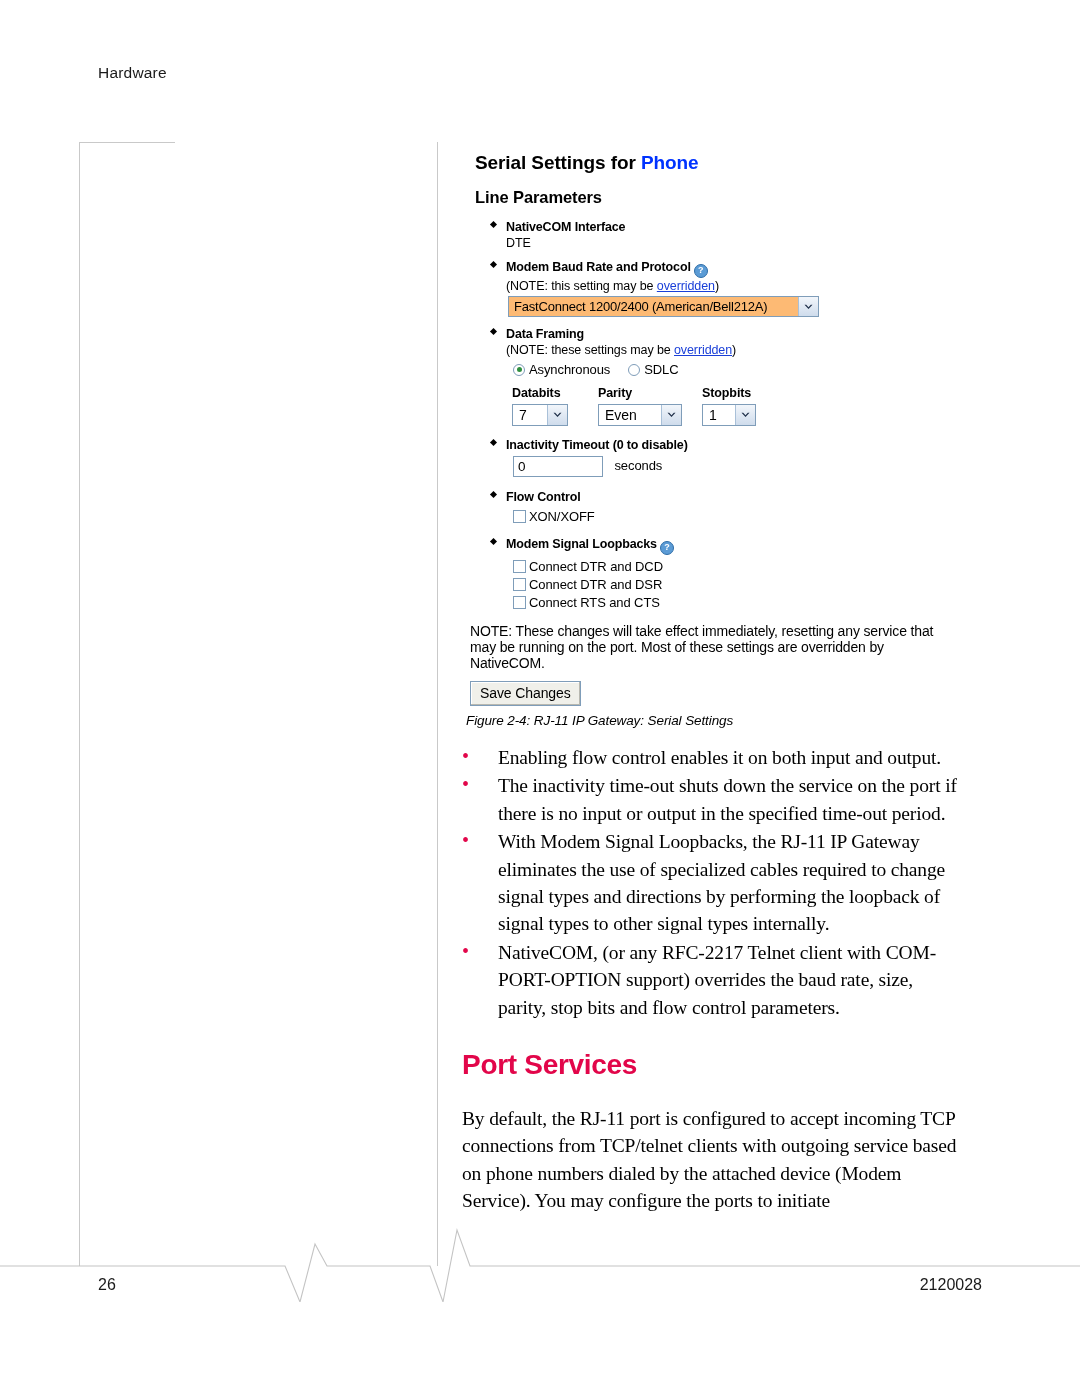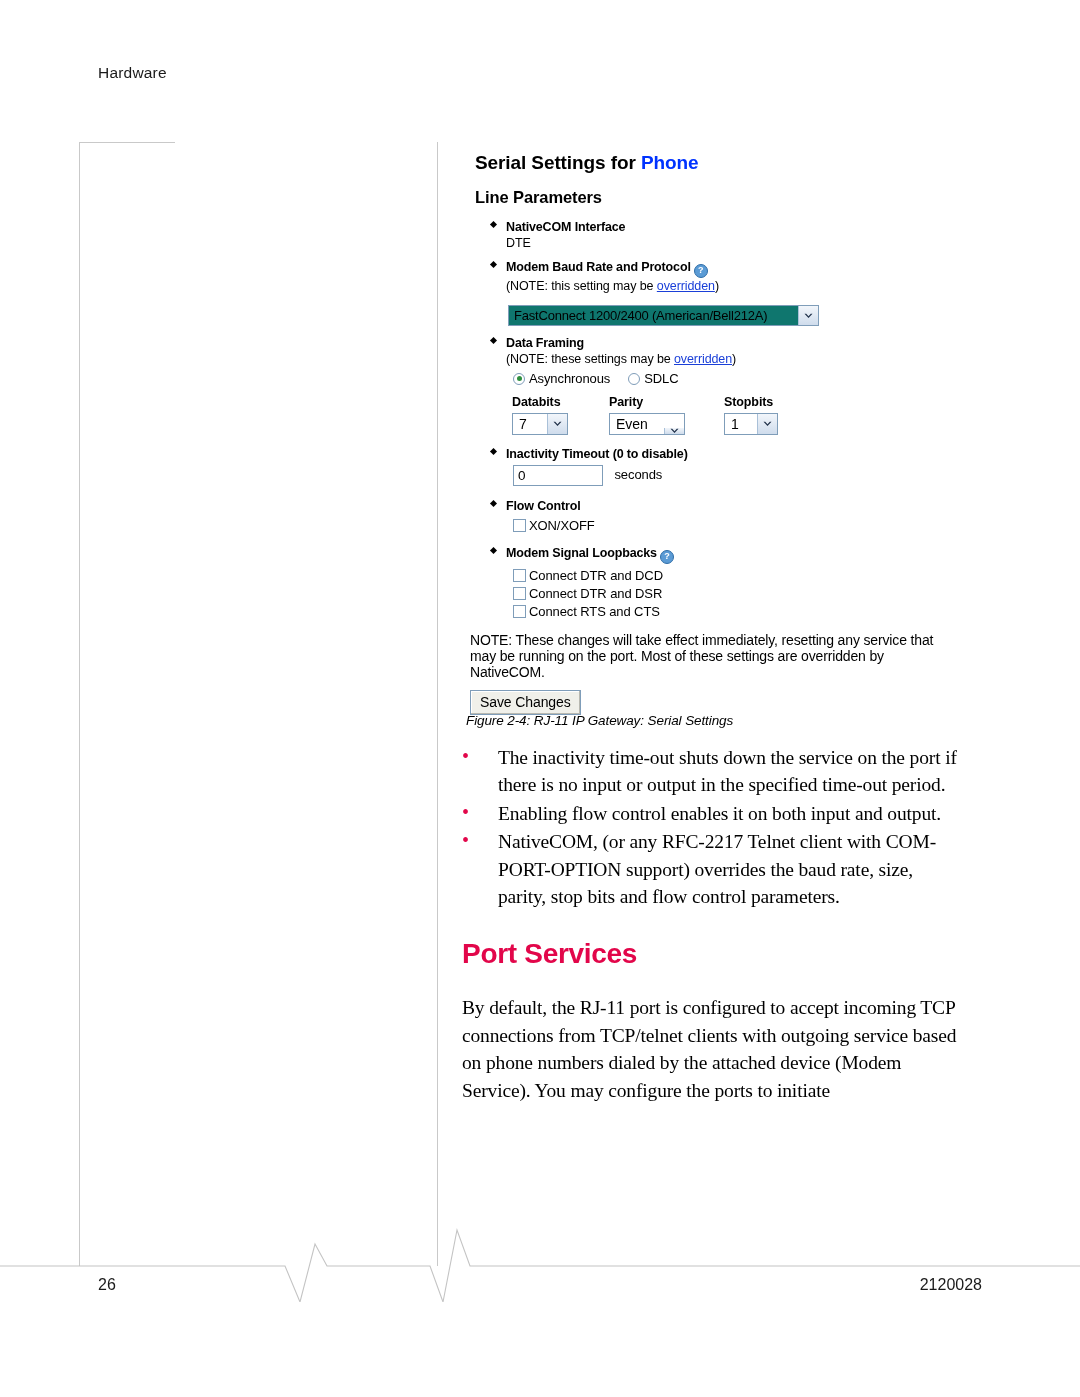--- a/index.html
+++ b/index.html
@@ -154,26 +154,26 @@
     font-size: 9px;
     line-height: 11px;
     text-align: center;
     font-weight: bold;
     font-family: "Liberation Sans", sans-serif;
     margin-left: 3px;
   }
 
   
   .select-wide {
-    margin-top: 12px;
+    margin-top: 3px;
     margin-left: 2px;
     display: inline-flex;
     align-items: stretch;
     border: 1px solid #7f9db9;
-    background: #0f766e;
+    background: #fdba74;
     height: 21px;
     width: 311px;
     box-sizing: border-box;
   }
   .select-wide .txt {
     flex: 1;
     font-size: 13px;
     line-height: 19px;
     padding-left: 5px;
     white-space: nowrap;
@@ -218,21 +218,21 @@
     border-radius: 50%;
     background: #2f8f3f;
   }
   .radio-gap { width: 10px; display:inline-block; }
 
   
   .framing {
     margin-top: 9px;
     margin-left: 6px;
     display: flex;
-    gap: 11px;
+    gap: 0;
   }
   .fcol { display: flex; flex-direction: column; }
   .fcol-head {
     font-size: 12.5px;
     font-weight: bold;
     letter-spacing: -.1px;
     margin-bottom: 4px;
   }
   .select-sm {
     display: inline-flex;
@@ -243,21 +243,21 @@
     box-sizing: border-box;
   }
   .select-sm .txt {
     font-size: 14px;
     line-height: 20px;
     padding: 0 7px 0 6px;
     white-space: nowrap;
   }
   .w-databits { width: 56px; }
   .w-databits .txt { flex: 1; }
-  .w-parity { width: 76px; align-items: flex-end; }
+  .w-parity { width: 84px; }
   .w-parity .txt { flex: 1; }
   .w-stopbits { width: 54px; }
   .w-stopbits .txt { flex: 1; }
   .col-databits { width: 86px; }
   .col-parity  { width: 104px; }
   .col-stopbits{ width: 70px; }
 
   
   .text-input {
     margin-top: 3px;
@@ -501,22 +501,23 @@
   </ul>
 
   <div class="fig-note">NOTE: These changes will take effect immediately, resetting any service that may be running on the port. Most of these settings are overridden by NativeCOM.</div>
   <div class="save-btn">Save Changes</div>
 </div>
 
 <div class="fig-caption">Figure 2-4:  RJ-11 IP Gateway: Serial Settings</div>
 
 <div class="body-col">
   <ul class="bullets">
+    <li>Enabling flow control enables it on both input and output.</li>
     <li>The inactivity time-out shuts down the service on the port if there is no input or output in the specified time-out period.</li>
-    <li>Enabling flow control enables it on both input and output.</li>
+    <li>With Modem Signal Loopbacks, the  RJ-11 IP Gateway eliminates the use of specialized cables required to change signal types and directions by performing the loopback of signal types to other signal types internally.</li>
     <li>NativeCOM, (or any RFC-2217 Telnet client with COM-PORT-OPTION support) overrides the baud rate, size, parity, stop bits and flow control parameters.</li>
   </ul>
 
   <h2 class="section">Port Services</h2>
   <p class="para">By default, the RJ-11 port is configured to accept incoming TCP connections from TCP/telnet clients with outgoing service based on phone numbers dialed by the attached device (Modem Service). You may configure the ports to initiate</p>
 </div>
 
 <svg class="footer-zig" viewBox="0 0 1080 92" preserveAspectRatio="none">
   <path d="M0 56 L285 56 L300 92 L315 34 L327 56 L430 56 L443 92 L457 20 L470 56 L1080 56" fill="none" stroke="#c4c4c4" stroke-width="1.1"></path>
 </svg>

